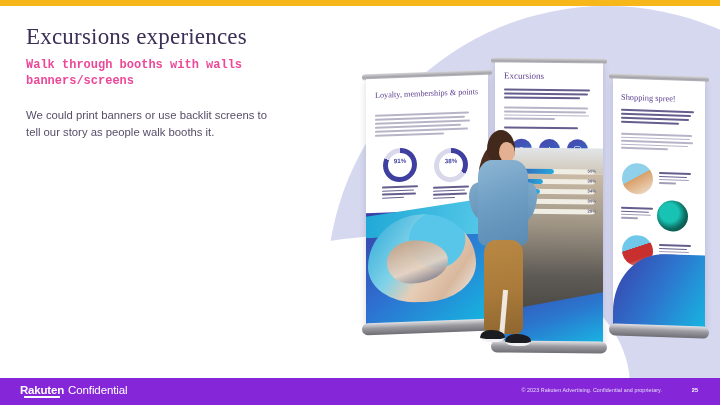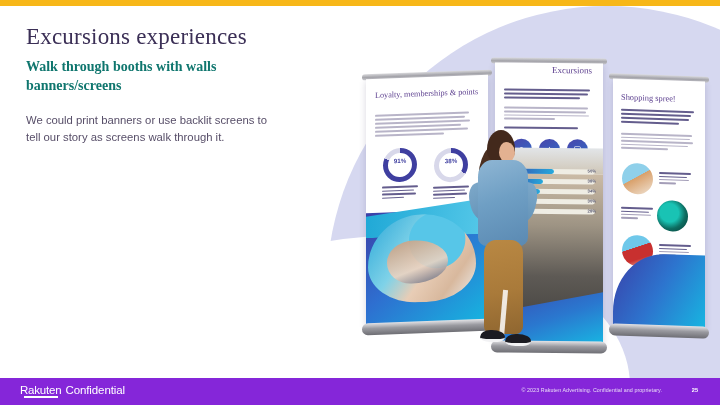--- a/index.html
+++ b/index.html
@@ -61,24 +61,24 @@
   .slide-title {
     font-family: "Liberation Serif", serif;
     font-size: 23px;
     font-weight: 400;
     color: #3B2F56;
     letter-spacing: .2px;
     line-height: 1.15;
     margin-bottom: 8px;
   }
   .slide-subtitle {
-    font-family: Liberation Serif, serif;
-    font-size: 14px;
+    font-family: Liberation Mono, monospace;
+    font-size: 12px;
     font-weight: bold;
-    color: #0f766e;
+    color: #ec4899;
     line-height: 1.32;
     margin-bottom: 17px;
     max-width: 246px;
   }
   .slide-body {
     font-family: "Liberation Sans", sans-serif;
     font-size: 11.3px;
     font-weight: 400;
     color: #574E68;
     line-height: 1.48;
@@ -271,21 +271,21 @@
     background:#8526D9;
     z-index: 50;
   }
   .logo {
     position:absolute; left:20px; top:6px;
     display:flex; align-items:baseline; gap:4px;
     color:#fff;
   }
   .logo .mark {
     font-family:"Liberation Sans", sans-serif;
-    font-size:11.5px; font-weight:normal; letter-spacing:-.2px;
+    font-size:11.5px; font-weight:bold; letter-spacing:-.2px;
     position:relative;
   }
   .logo .mark::after {
     content:""; position:absolute; left:10%; right:8%; bottom:-1.5px;
     height:1.6px; background:#ffffff;
   }
   .logo .word {
     font-family:"Liberation Sans", sans-serif;
     font-size:11.5px; font-weight:400; letter-spacing:-.1px;
   }
@@ -306,21 +306,21 @@
 
   <div class="top-bar"></div>
 
   <div class="lav-circle"></div>
   <div class="floor-sweep"></div>
   <div class="floor-flat"></div>
 
   <div class="text-col">
     <div class="slide-title">Excursions experiences</div>
     <div class="slide-subtitle">Walk through booths with walls banners/screens</div>
-    <div class="slide-body">We could print banners or use backlit screens to tell our story as screens walk through it.</div>
+    <div class="slide-body">We could print banners or use backlit screens to tell our story as people walk booths it.</div>
   </div>
 
   <div class="scene">
 
     <div class="stand" id="stand1">
       <div class="cap-top"></div>
       <div class="panel">
         <div class="ptitle" style="left:9px; top:12px; font-size:8.2px; line-height:1.2;">Loyalty, memberships &amp; points</div>
         <div class="lines" style="left:9px; top:36px; width:98px;">
           <i style="height:2px;width:96%"></i>
@@ -351,21 +351,21 @@
         <div class="wave"></div>
         <div class="teal-tri"></div>
         <div class="photo"></div>
       </div>
       <div class="cap-bot"></div>
     </div>
 
     <div class="stand" id="stand2">
       <div class="cap-top"></div>
       <div class="panel">
-        <div class="ptitle" style="left:9px; top:2px; font-size:9px;margin-left:48px;">Excursions</div>
+        <div class="ptitle" style="left:9px; top:8px; font-size:9px;">Excursions</div>
         <div class="lines bold" style="left:9px; top:26px; width:88px;">
           <i style="height:2px;width:98%"></i>
             <i style="height:2px;width:95%"></i>
             <i style="height:2px;width:86%"></i>
         </div>
         <div class="lines" style="left:9px; top:44px; width:88px;">
           <i style="height:1.8px;width:96%"></i>
             <i style="height:1.8px;width:93%"></i>
           <i style="height:1.8px;width:97%"></i>
             <i style="height:1.8px;width:58%"></i>

